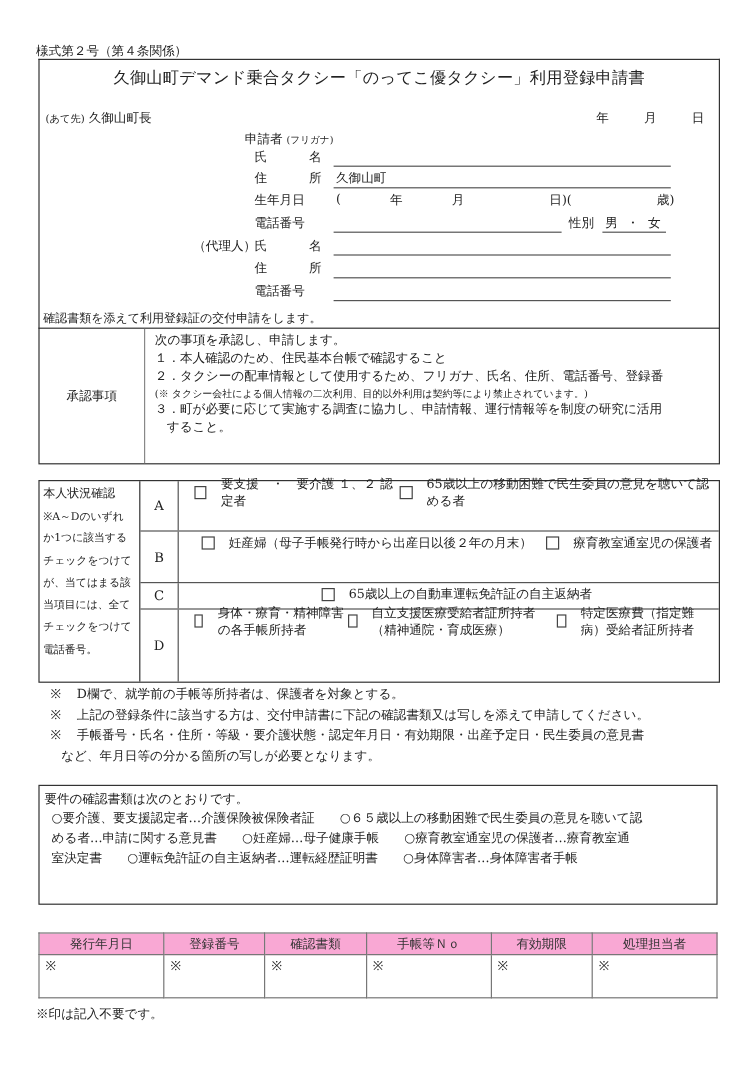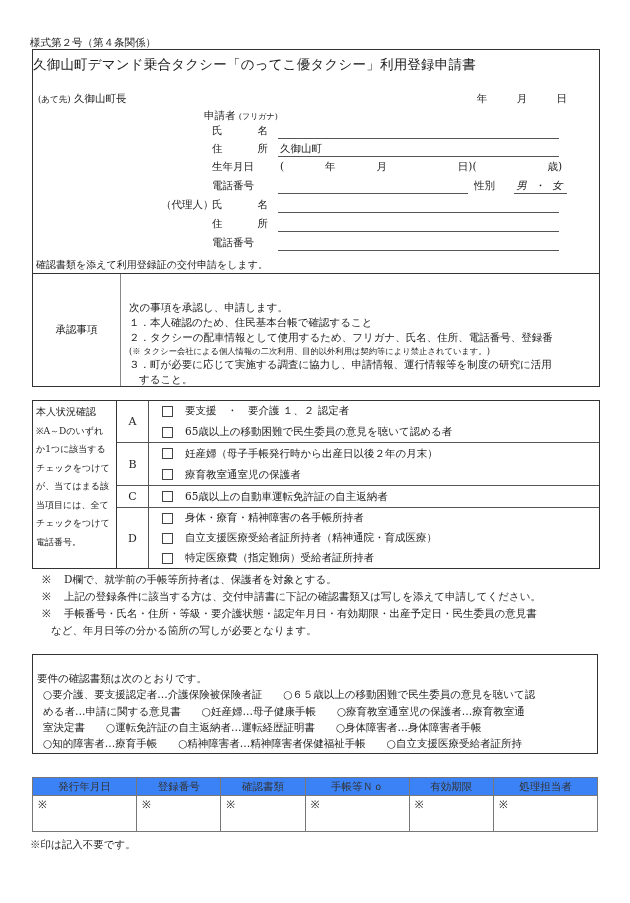--- a/index.html
+++ b/index.html
@@ -6,68 +6,68 @@
   body {
     width: 630px; height: 903px; position: relative; overflow: hidden;
     font-family: "DejaVu Serif", "Liberation Serif", serif;
     color: #222; font-size: 10px;
   }
   .abs { position: absolute; }
   .form-no { left: 30px; top: 36px; font-size: 10.5px; }
 
   
   .main-box { left: 32px; top: 49px; width: 566px; height: 224px; border: 1.5px solid #333; border-bottom: none; }
-  .title { left: 0; width: 100%; top: 6px; text-align: left; font-size: 13.5px; letter-spacing: 0.2px; }
+  .title { left: 0; width: 100%; top: 6px; text-align: center; font-size: 13.5px; letter-spacing: 0.2px; }
   .addressee { left: 5px; top: 42px; font-size: 10.5px; }
   .addressee small { font-size: 8.5px; }
-  .date-fields { right: 32px; top: 42px; font-size: 10.5px; }
+  .date-fields { right: 12px; top: 42px; font-size: 10.5px; }
   .date-fields span { display: inline-block; margin-left: 26px; }
 
   .field-row { position: absolute; left: 0; width: 100%; height: 17px; font-size: 10.5px; }
   .field-row .prefix { position: absolute; right: 418px; top: 0; text-align: right; }
   .field-row .label { position: absolute; left: 179px; top: 0; width: 56px; display: flex; justify-content: space-between; }
   .field-row .line { position: absolute; left: 245px; right: 40px; top: 14px; border-bottom: 1px solid #555; }
   .field-row .line-short { position: absolute; left: 245px; width: 190px; top: 14px; border-bottom: 1px solid #555; }
   .field-row .value { position: absolute; left: 247px; top: 0; }
   .applicant-heading { left: 171px; top: 59px; font-size: 10.5px; }
   .applicant-heading small { font-size: 8px; }
   .birth { position: absolute; left: 247px; top: 0; width: 282px; display: flex; justify-content: space-between; }
   .gender { position: absolute; left: 441px; top: 0; }
-  .gender .opts { display: inline-block; margin-left: 16px; border-bottom: 1px solid #555; padding: 0 2px; letter-spacing: 2px; font-style: italic; }
+  .gender .opts { display: inline-block; margin-left: 4px; border-bottom: 1px solid #555; padding: 0 2px; letter-spacing: 2px; }
   .confirm-line { left: 3px; top: 208px; font-size: 10px; }
 
   
   .consent-box { left: 32px; top: 273px; width: 566px; height: 112px; border: 1.5px solid #333; display: flex; }
   .consent-label { width: 87px; border-right: 1px solid #888; display: flex; align-items: center; justify-content: center; font-size: 10.5px; }
-  .consent-body { flex: 1; padding: 3px 6px 0 8px; font-size: 10.5px; line-height: 15px; margin-top: 23px; }
+  .consent-body { flex: 1; padding: 3px 6px 0 8px; font-size: 10.5px; line-height: 15px; }
   .consent-body .indent { padding-left: 10px; }
   .consent-body .note { font-size: 8.3px; line-height: 12px; }
 
   
   .status-box { left: 32px; top: 400px; width: 566px; height: 167px; border: 1.5px solid #333; display: flex; }
   .status-intro { width: 84px; border-right: 1.5px solid #333; font-size: 9px; line-height: 18.5px; padding: 2px 0 0 3px; box-sizing: border-box; }
   .status-intro .first { font-size: 10px; font-family: Liberation Serif, serif; }
   .status-groups { flex: 1; display: flex; flex-direction: column; }
   .group { display: flex; border-bottom: 1px solid #555; }
   .group:last-child { border-bottom: none; }
   .group-letter { width: 31px; border-right: 1px solid #555; display: flex; align-items: center; justify-content: center; font-size: 11px; }
-  .group-items { flex: 1; padding-left: 13px; display: flex; flex-direction: column; justify-content: space-around; }
+  .group-items { flex: 1; padding-left: 13px; display: flex; flex-direction: row; justify-content: space-around; }
   .item { height: 19px; display: flex; align-items: center; font-size: 10.5px; }
   .item .cb { width: 9px; height: 9px; border: 1px solid #444; margin-right: 12px; background: #fff; cursor: pointer; }
 
   .notes { left: 42px; top: 571px; font-size: 10.5px; line-height: 17px; }
   .notes .n { display: flex; }
   .notes .mark { width: 22px; }
   .notes .cont { padding-left: 9px; }
 
-  .docs-box { left: 32px; top: 654px; width: 566px; height: 100px; border: 1.5px solid #333; box-sizing: border-box; padding: 15px 4px; font-size: 10.5px; line-height: 16.3px; }
+  .docs-box { left: 32px; top: 654px; width: 566px; height: 100px; border: 1.5px solid #333; box-sizing: border-box; padding: 3px 4px; font-size: 10.5px; line-height: 16.3px; }
   .docs-box .body { padding-left: 6px; }
 
   .office-table { left: 32px; top: 777px; width: 566px; border-collapse: collapse; border: 1.5px solid #333; font-size: 10.5px; }
-  .office-table th { background: #3b82f6; font-weight: normal; border: 1px solid #777; height: 15px; color: #333; }
+  .office-table th { background: #f9a8d4; font-weight: normal; border: 1px solid #777; height: 15px; color: #333; }
   .office-table td { border: 1px solid #777; height: 33px; vertical-align: top; padding: 1px 5px; }
   .footer-note { left: 30px; top: 838px; font-size: 10.5px; }
 </style>
 </head>
 <body>
 
 <div class="abs form-no">様式第２号（第４条関係）</div>
 
 <div class="abs main-box">
   <div class="abs title">久御山町デマンド乗合タクシー「のってこ優タクシー」利用登録申請書</div>
@@ -245,21 +245,20 @@
     </div>
   <div class="cont">など、年月日等の分かる箇所の写しが必要となります。</div>
 </div>
 
 <div class="abs docs-box">
   <div>要件の確認書類は次のとおりです。</div>
   <div class="body" id="docs-lines">
       <div>○要介護、要支援認定者…介護保険被保険者証　　○６５歳以上の移動困難で民生委員の意見を聴いて認</div>
       <div>める者…申請に関する意見書　　○妊産婦…母子健康手帳　　○療育教室通室児の保護者…療育教室通</div>
       <div>室決定書　　○運転免許証の自主返納者…運転経歴証明書　　○身体障害者…身体障害者手帳</div>
-      <div>○知的障害者…療育手帳　　○精神障害者…精神障害者保健福祉手帳　　○自立支援医療受給者証所持</div>
     </div>
 </div>
 
 <table class="abs office-table">
   <thead>
       <tr id="office-head">
         <th>発行年月日</th>
         <th>登録番号</th>
         <th>確認書類</th>
         <th>手帳等Ｎｏ</th>

